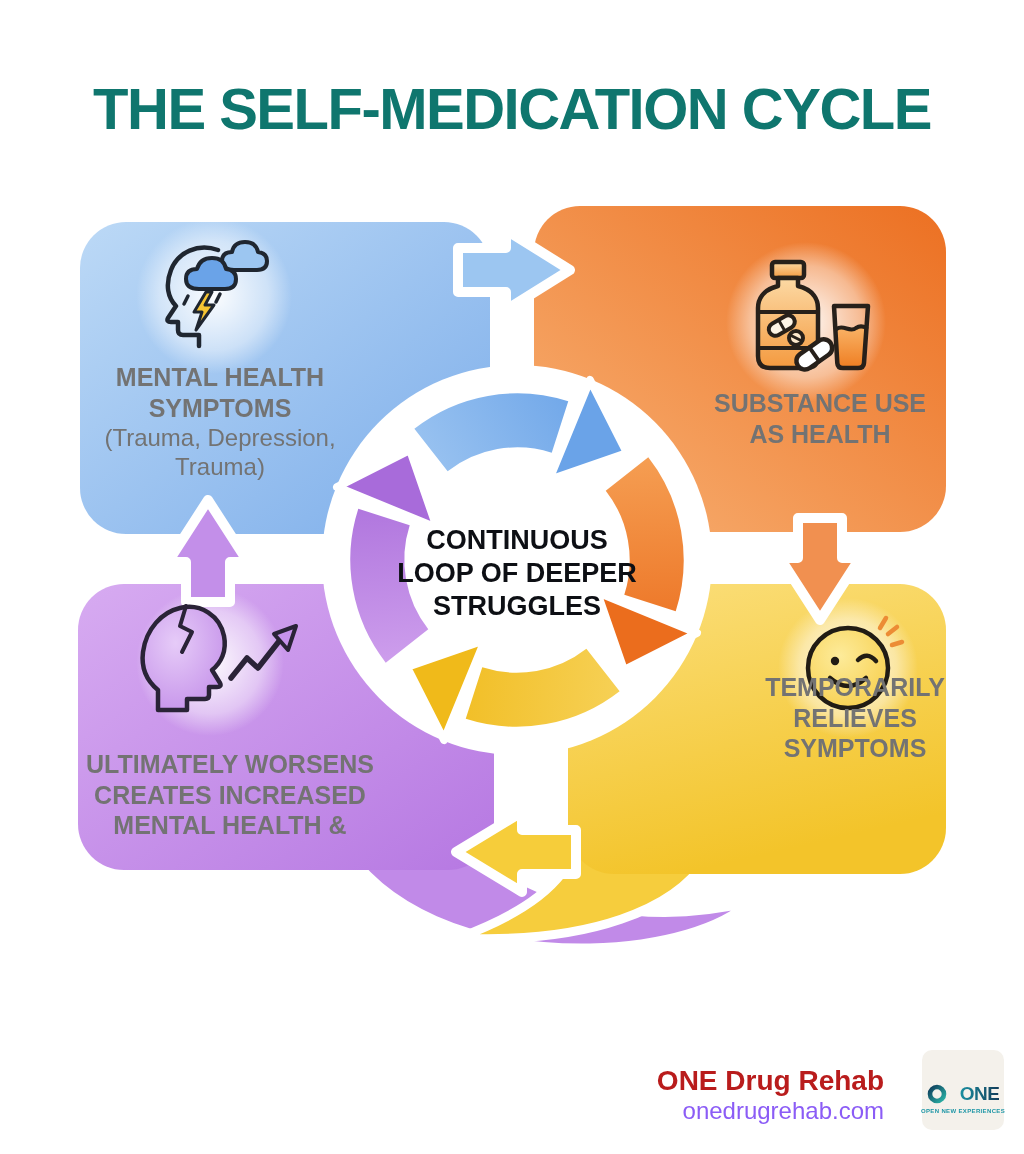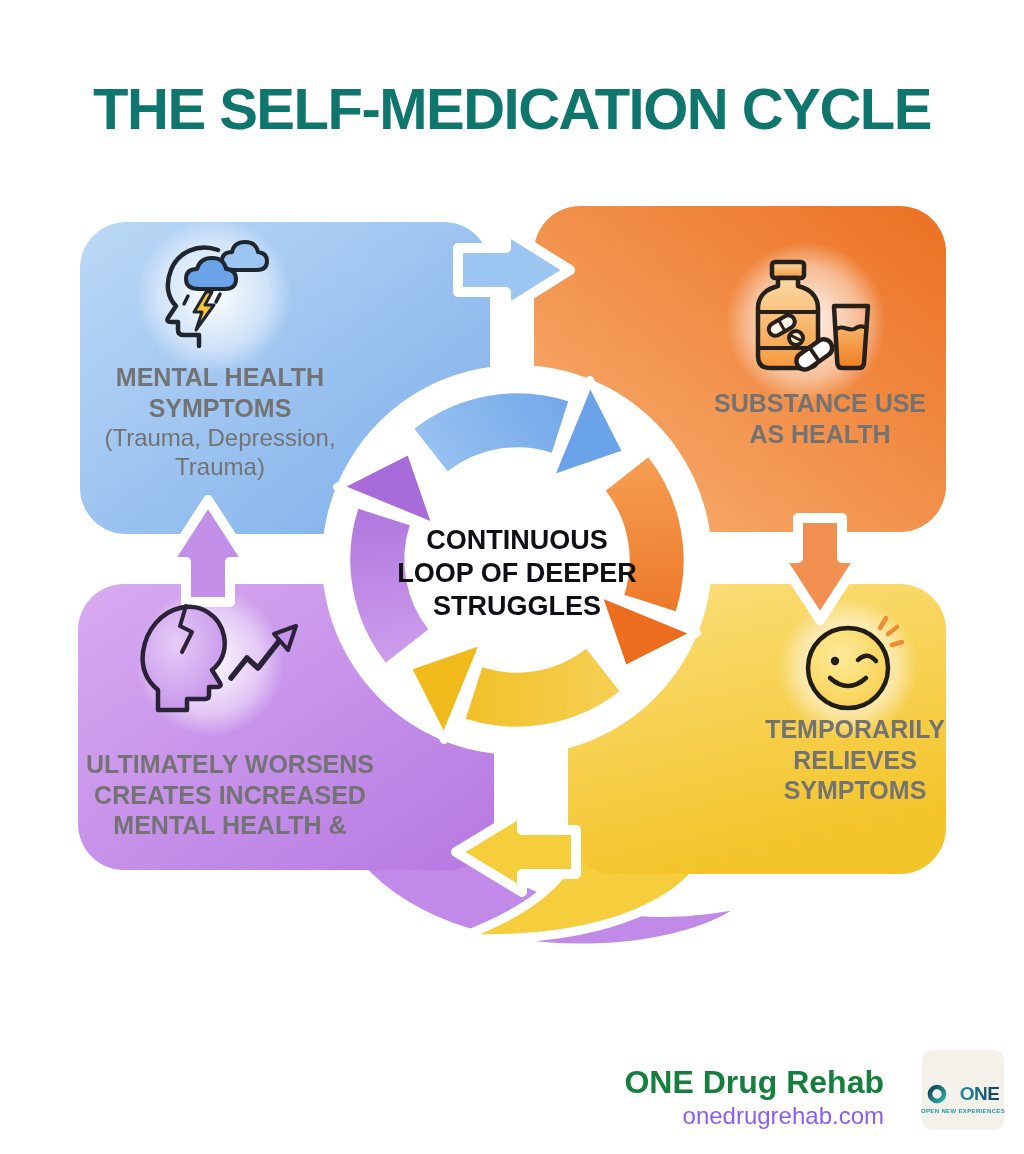--- a/index.html
+++ b/index.html
@@ -7,26 +7,26 @@
        font-family:"Liberation Sans",sans-serif;-webkit-font-smoothing:antialiased;}
   .abs{position:absolute;}
   #title{top:80px;left:0;width:1024px;text-align:center;font-size:58px;font-weight:700;
          letter-spacing:-1.5px;color:#0f766e;line-height:1;}
   #diagram-svg{top:0;left:0;}
   .stage-label{text-align:center;color:#737373;line-height:1.22;}
   .stage-label .b{font-weight:700;font-size:25px;}
   .stage-label .r{font-weight:400;font-size:24px;}
   #label-mental{top:362px;left:90px;width:260px;}
   #label-substance{top:388px;left:690px;width:260px;}
-  #label-relief{top:714px;left:725px;width:260px;}
+  #label-relief{top:672px;left:725px;width:260px;}
   #label-worsen{top:749px;left:85px;width:290px;}
   #center-label{top:524px;left:397px;width:240px;text-align:center;
                 font-size:27px;font-weight:700;color:#0d0f14;line-height:1.22;}
   #footer{top:1064px;right:140px;text-align:right;line-height:1.18;}
-  #footer .brand{font-size:32px;font-weight:700;color:#15803d;}
+  #footer .brand{font-size:28px;font-weight:700;color:#b91c1c;}
   #footer .site{font-size:24px;font-weight:400;color:#8b5cf6;}
   #logo-card{top:1050px;left:922px;width:82px;height:80px;background:#f4f1eb;border-radius:10px;
              display:flex;flex-direction:column;align-items:center;justify-content:center;}
   #logo-row{display:flex;align-items:center;gap:13px;margin-top:16px;}
   #logo-text{font-size:19px;font-weight:700;letter-spacing:-0.5px;color:#14506e;
              background:linear-gradient(90deg,#1a8fa0,#123d5a);
              -webkit-background-clip:text;background-clip:text;-webkit-text-fill-color:transparent;}
   #logo-tagline{font-size:6px;font-weight:700;letter-spacing:0.35px;color:#1d96a6;margin-top:3px;white-space:nowrap;}
 </style>
 </head>

